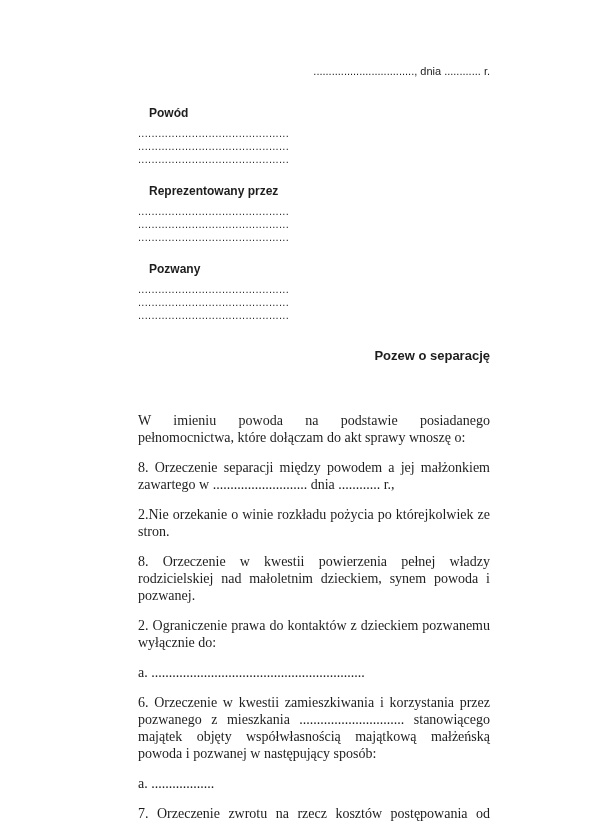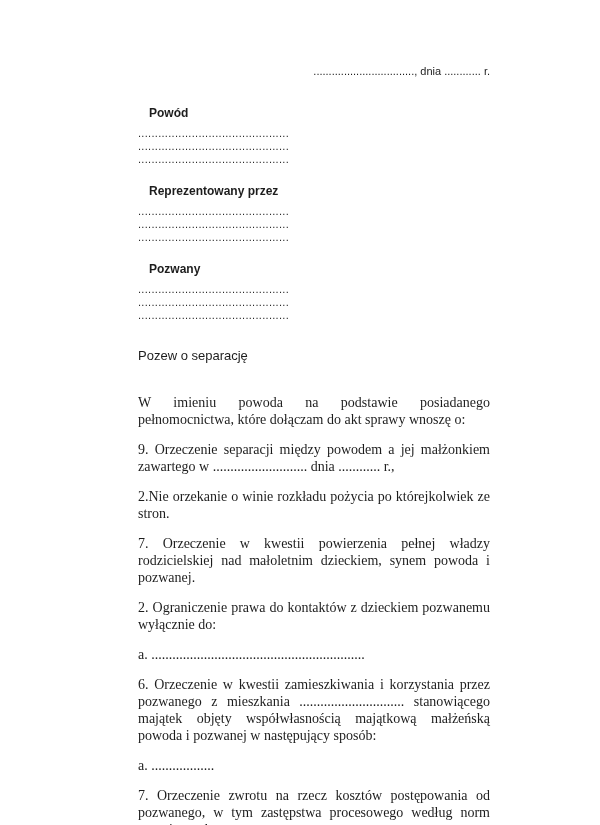--- a/index.html
+++ b/index.html
@@ -32,23 +32,23 @@
   .party-line {
     font-size: 11px;
     line-height: 13px;
     letter-spacing: 0.3px;
     color: #2a2a2a;
     white-space: nowrap;
     overflow: hidden;
   }
   .doc-title {
     font-size: 13px;
-    font-weight: normal;
-    text-align: left;
-    margin: 26px 0 31px 0;
+    font-weight: bold;
+    text-align: right;
+    margin: 26px 0 49px 0;
   }
   .body-par {
     font-size: 14px;
     line-height: 17px;
     text-align: justify;
     margin: 0 0 13px 0;
     font-family: Liberation Serif, serif;
   }
   .body-par.fill-line { text-align: left; }
 </style>
@@ -77,22 +77,22 @@
     <p class="party-label">Pozwany</p>
     <div class="party-line">.............................................</div>
     <div class="party-line">.............................................</div>
     <div class="party-line">.............................................</div>
   </div>
 
   <h1 class="doc-title">Pozew o separację</h1>
 
   <p class="body-par">W imieniu powoda na podstawie posiadanego pełnomocnictwa, które dołączam do akt sprawy wnoszę o:</p>
 
-  <p class="body-par">9. Orzeczenie separacji między powodem a jej małżonkiem zawartego w ........................... dnia ............ r.,</p>
+  <p class="body-par">8. Orzeczenie separacji między powodem a jej małżonkiem zawartego w ........................... dnia ............ r.,</p>
   <p class="body-par">2.Nie orzekanie o winie rozkładu pożycia po którejkolwiek ze stron.</p>
-  <p class="body-par">7. Orzeczenie w kwestii powierzenia pełnej władzy rodzicielskiej nad małoletnim dzieckiem, synem powoda i pozwanej.</p>
+  <p class="body-par">8. Orzeczenie w kwestii powierzenia pełnej władzy rodzicielskiej nad małoletnim dzieckiem, synem powoda i pozwanej.</p>
   <p class="body-par">2. Ograniczenie prawa do kontaktów z dzieckiem pozwanemu wyłącznie do:</p>
   <p class="body-par fill-line">a. .............................................................</p>
   <p class="body-par">6. Orzeczenie w kwestii zamieszkiwania i korzystania przez pozwanego z mieszkania .............................. stanowiącego majątek objęty współwłasnością majątkową małżeńską powoda i pozwanej w następujący sposób:</p>
   <p class="body-par fill-line">a. ..................</p>
   <p class="body-par">7. Orzeczenie zwrotu na rzecz kosztów postępowania od pozwanego, w tym zastępstwa procesowego według norm przepisanych.</p>
 
 </div>
 
 </body></html>

